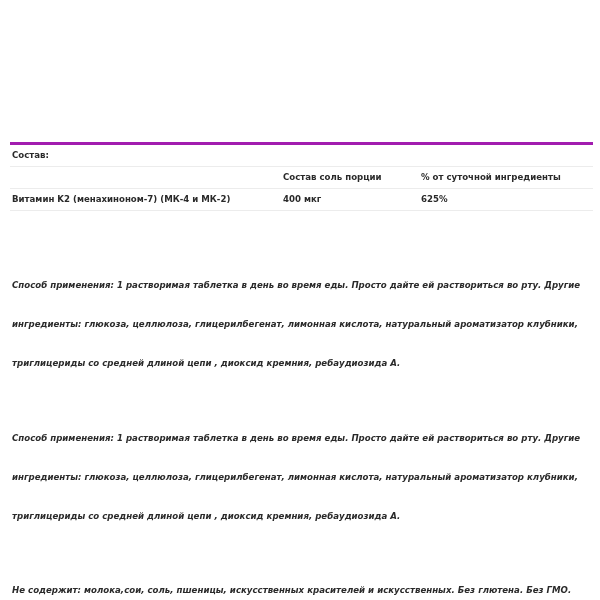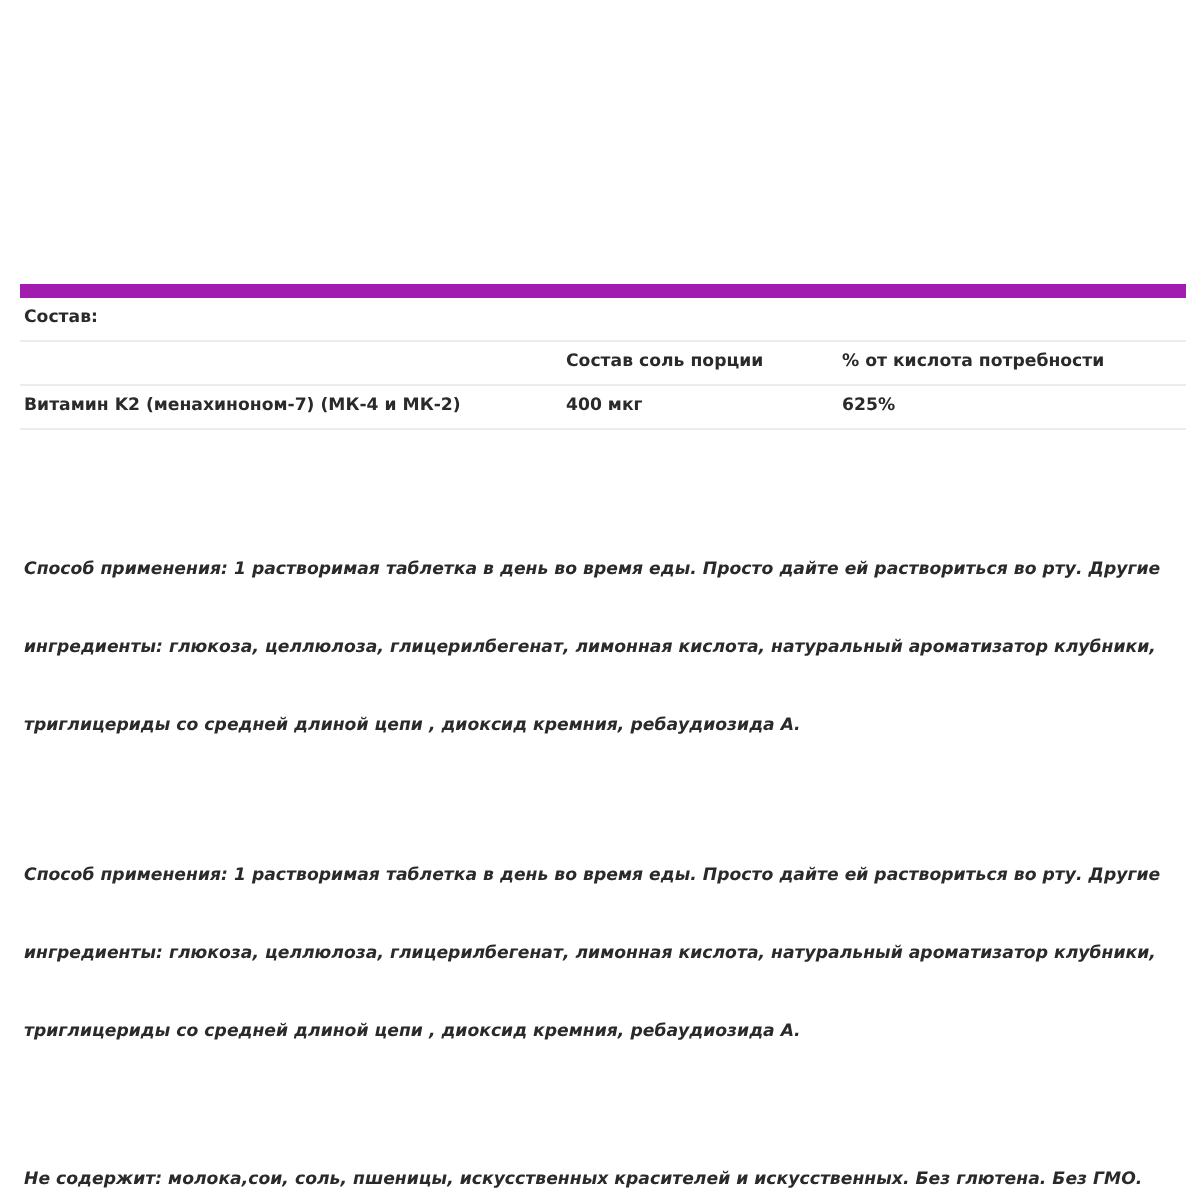--- a/index.html
+++ b/index.html
@@ -13,21 +13,21 @@
       position: relative;
       overflow: hidden;
       font-family: "DejaVu Sans", sans-serif;
       color: #2a2a2a;
     }
     .supplement-table {
       position: absolute;
       left: 10px;
       top: 142px;
       width: 583px;
-      border-top: 7px solid #a21caf;
+      border-top: 3px solid #a21caf;
     }
     .row {
       height: 21px;
       border-bottom: 1px solid #ececec;
       position: relative;
       font-size: 8.6px;
       font-weight: bold;
       line-height: 21px;
       white-space: nowrap;
     }
@@ -58,21 +58,21 @@
 </head>
 <body>
 
 <div class="supplement-table">
   <div class="row">
     <span class="cell c1">Состав:</span>
   </div>
   <div class="row">
     <span class="cell c1"></span>
     <span class="cell c2">Состав соль порции</span>
-    <span class="cell c3">%  от кислота потребности</span>
+    <span class="cell c3">%  от суточной ингредиенты</span>
   </div>
   <div class="row">
     <span class="cell c1">Витамин K2 (менахиноном-7) (МК-4 и МК-2)</span>
     <span class="cell c2">400 мкг</span>
     <span class="cell c3">625%</span>
   </div>
 </div>
 
 <div class="text-blocks">
   <p class="para">

